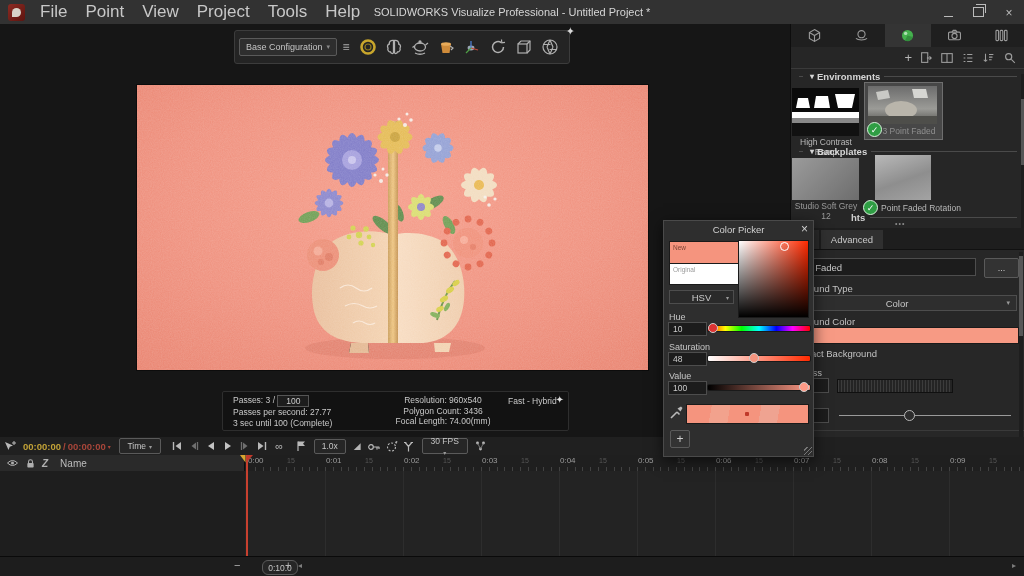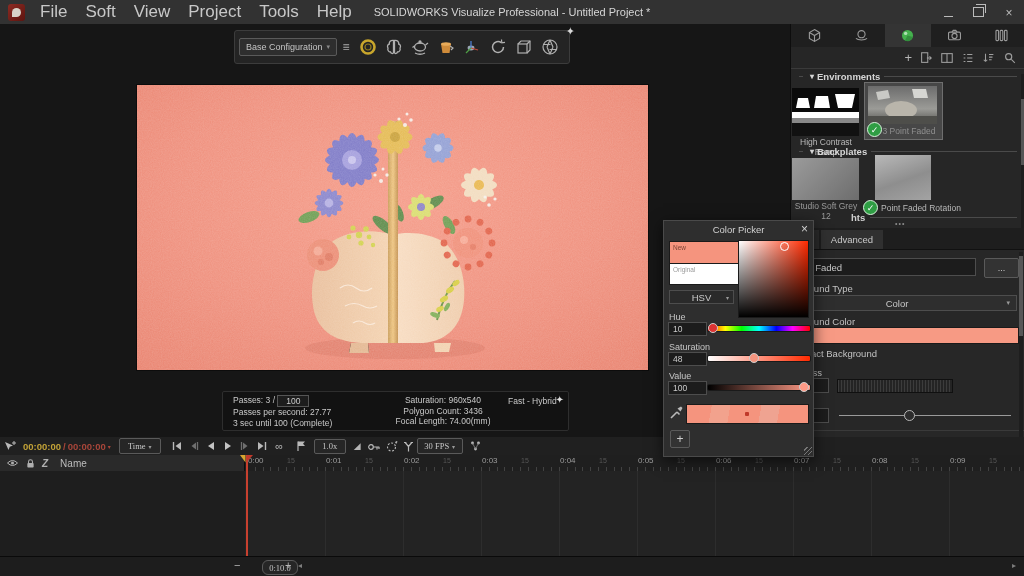--- a/index.html
+++ b/index.html
@@ -71,21 +71,21 @@
      background:linear-gradient(to top,#000,rgba(0,0,0,0)),linear-gradient(to right,#fff,#ff2a00);}
   #sv-cursor{position:absolute;left:41px;top:1px;width:7px;height:7px;border:1px solid #fff;border-radius:50%;}
   #picker-swatchbar{position:absolute;left:22px;top:183px;width:121px;height:18px;border:1px solid #1a1a1a;
      background:linear-gradient(100deg,#f5947e 0 20%,#f2a28d 20% 35%,#f5947e 35% 60%,#efa391 60% 75%,#f5947e 75%);}
   #grip{position:absolute;right:1px;bottom:1px;width:8px;height:8px;
      background:repeating-linear-gradient(135deg,transparent 0 2px,#777 2px 3px);}
   
   #timeline{left:0;top:437px;width:1024px;height:139px;background:#1b1b1b;text-align:right;}
   #tl-toolbar{left:0;top:0;width:1024px;height:18px;background:#202020;border-bottom:1px solid #0a0a0a;}
   .tc{font-size:9.5px;font-weight:bold;}
-  .tl-box{background:#262626;border:1px solid #5a5a5a;border-radius:2px;color:#c6c6c6;font-size:8.5px;display:flex;align-items:center;justify-content:center;gap:3px;font-family:Liberation Serif, serif;}
+  .tl-box{background:#262626;border:1px solid #5a5a5a;border-radius:2px;color:#c6c6c6;font-size:8.5px;display:flex;align-items:center;justify-content:center;gap:3px;}
   .tbtn{display:inline-flex;align-items:center;justify-content:center;width:17px;height:14px;}
   #tl-header{left:0;top:18px;width:1024px;height:16px;background:#202020;border-bottom:1px solid #0d0d0d;}
   #name-col-h{left:0;top:0;width:245px;height:16px;background:#2a2a2a;border-right:1px solid #0d0d0d;display:flex;align-items:center;gap:6px;padding-left:6px;box-sizing:border-box;}
   #ruler{left:245px;top:0;width:779px;height:16px;background:#1f1f1f;}
   .tick-label{position:absolute;top:1px;font-size:8px;color:#9b9b9b;}
   .tick-minor{position:absolute;top:2px;font-size:7px;color:#565656;}
   #ruler-ticks{position:absolute;left:0;bottom:0;width:779px;height:4px;
      background:repeating-linear-gradient(to right,#424242 0 1px,transparent 1px 7.8px);background-position-x:2px;}
   #subticks{left:245px;top:34px;width:779px;height:8px;background:#252525;border-bottom:1px solid #1a1a1a;}
   #subticks .t{position:absolute;left:0;top:2px;width:779px;height:6px;
@@ -100,21 +100,21 @@
   .ico-lbl{color:#b5b5b5;}
 </style>
 </head>
 <body>
 
 <div id="app">
 
   <div id="titlebar" class="abs row">
     <div style="margin:0 6px 0 8px;" id="app-logo"></div>
     <span class="menu-item">File</span>
-    <span class="menu-item">Soft</span>
+    <span class="menu-item">Point</span>
     <span class="menu-item">View</span>
     <span class="menu-item">Project</span>
     <span class="menu-item">Tools</span>
     <span class="menu-item">Help</span>
     <div id="win-title" class="abs">SOLIDWORKS Visualize Professional - Untitled Project *</div>
     <div class="abs" style="right:2px;top:0;">
       <span class="winbtn">
           <span class="min-line"></span>
         </span>
       <span class="winbtn">
@@ -382,21 +382,21 @@
     </div>
 
     <div id="stats" class="abs">
       <div class="c1">
         <div><span>Passes: 3 /</span>
           <span id="passes-box">100</span></div>
         <div>Passes per second: 27.77</div>
         <div>3 sec until 100 (Complete)</div>
       </div>
       <div class="c2">
-        <div>Saturation: 960x540</div>
+        <div>Resolution: 960x540</div>
         <div>Polygon Count: 3436</div>
         <div>Focal Length: 74.00(mm)</div>
       </div>
       <div class="c3">Fast - Hybrid</div>
       <span id="stats-pin" class="abs">✦</span>
     </div>
   </div>
 
   <div id="palette" class="abs">
     <div id="ptabs" class="abs">
@@ -671,21 +671,21 @@
           <svg width="13" height="13" viewBox="0 0 13 13" fill="none" stroke="#b9b9b9" stroke-width="1.1">
             <circle cx="6.5" cy="7" r="4" stroke-dasharray="2 1.6"></circle>
             <path d="M10 2.5l2-1-0.8 2.1" stroke-width="1"></path>
           </svg>
         </span>
       <span class="tbtn">
           <svg width="13" height="13" viewBox="0 0 13 13" fill="none" stroke="#b9b9b9" stroke-width="1.2">
             <path d="M6.5 11.5V6.5M6.5 6.5L3.2 2.5M6.5 6.5l3.3-4M2 2.5h2.4M8.6 2.5H11"></path>
           </svg>
         </span>
-      <div class="tl-box" style="width:44px;height:14px;">
+      <div class="tl-box" style="width:44px;height:14px;margin-left:5px;flex-direction:column;">
         <span>30 FPS</span>
         <span style="font-size:6px;color:#9a9a9a;">▾</span>
       </div>
       <span class="tbtn" style="margin-left:4px;">
           <svg width="13" height="12" viewBox="0 0 13 12">
             <circle cx="3.5" cy="3" r="1.4" fill="#b9b9b9"></circle>
             <circle cx="9.5" cy="3" r="1.4" fill="#b9b9b9"></circle>
             <circle cx="6.5" cy="9" r="1.4" fill="#b9b9b9"></circle>
             <path d="M3.5 3l3 6M9.5 3l-3 6" stroke="#8a8a8a" stroke-width="0.8"></path>
           </svg>

